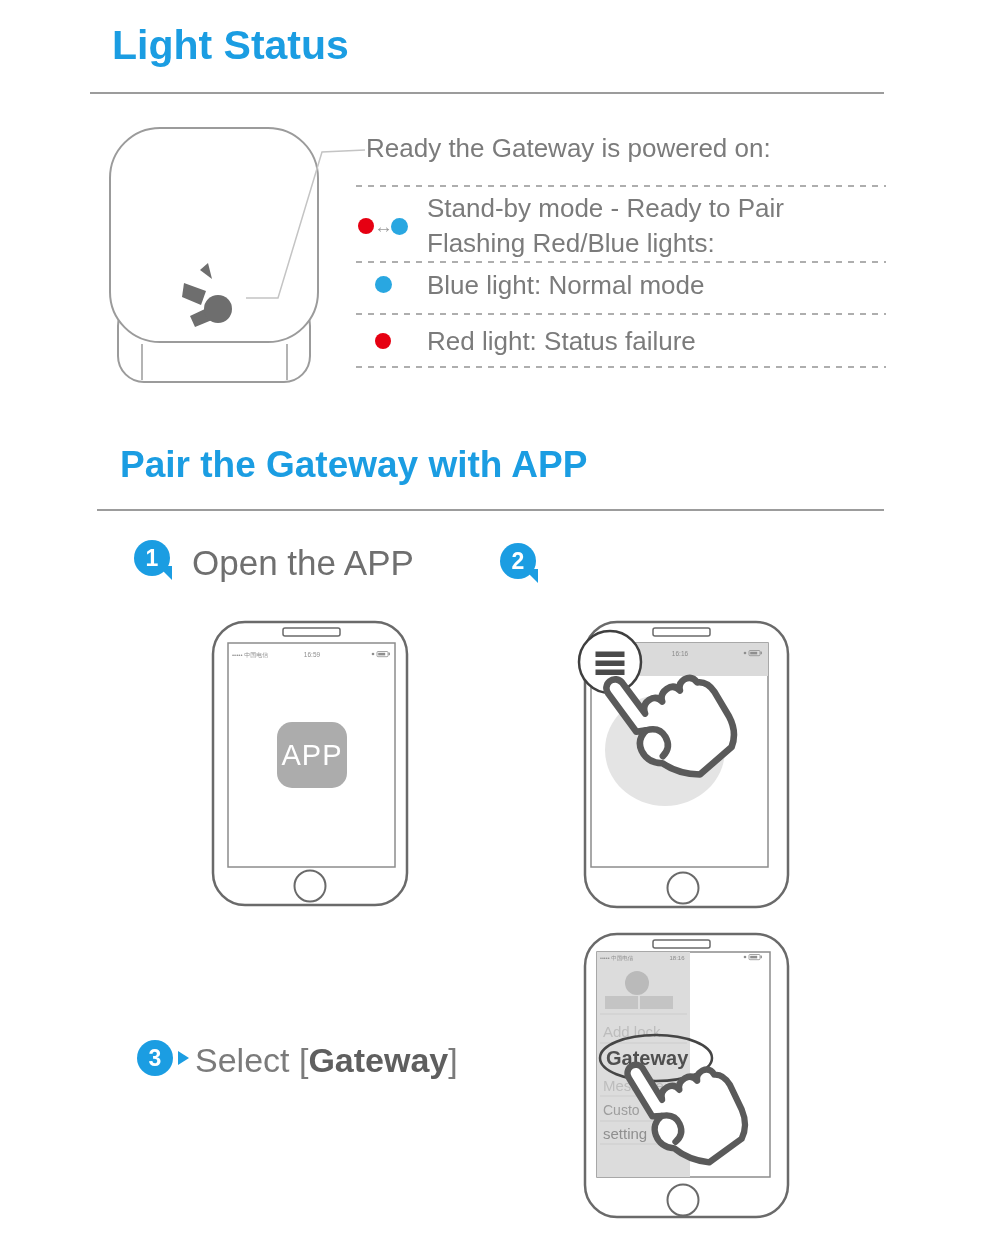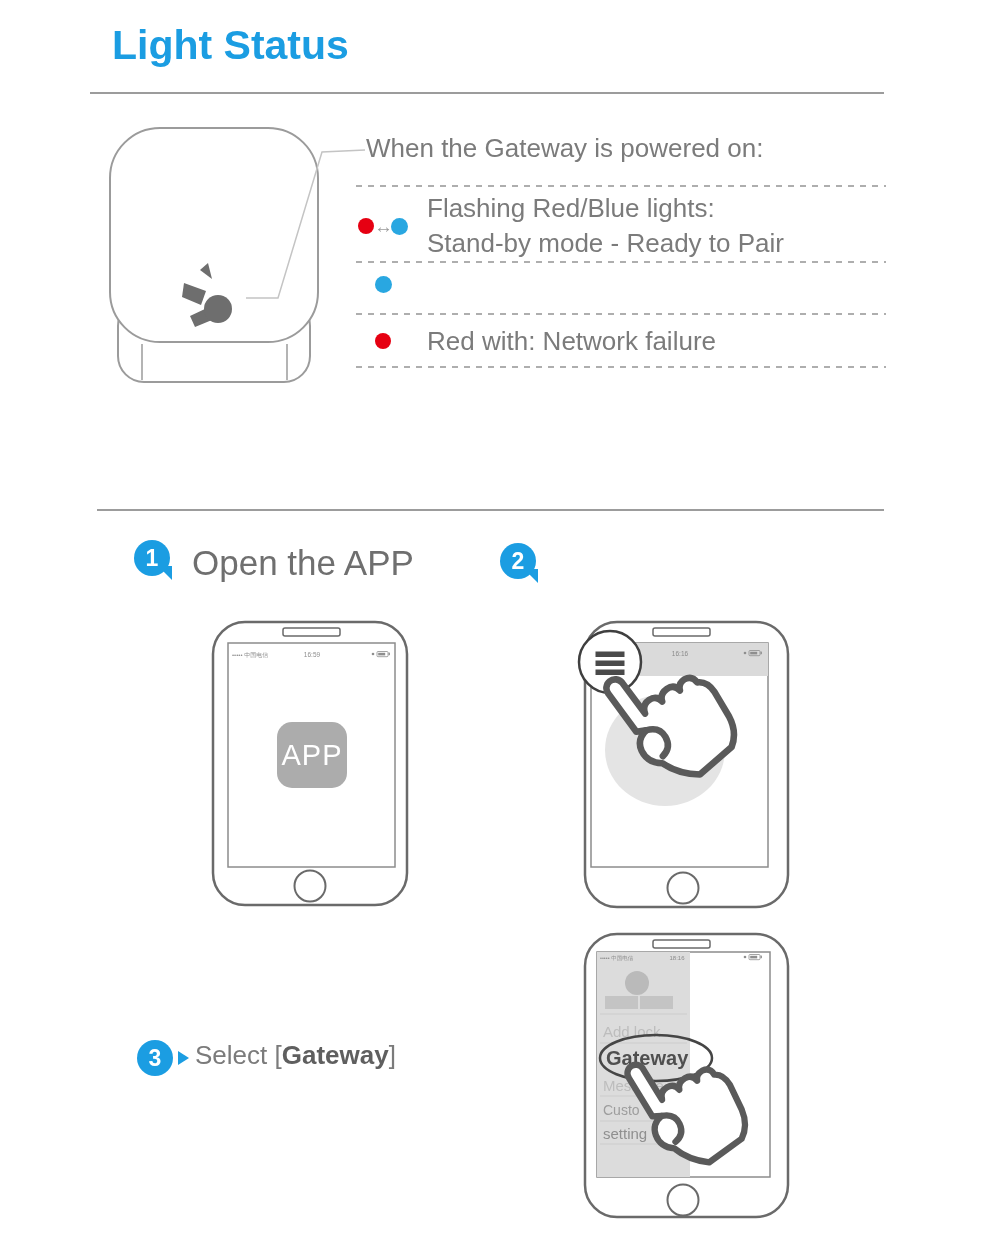--- a/index.html
+++ b/index.html
@@ -17,21 +17,21 @@
   .flash-arrow{position:absolute;color:#9a9a9a;font-size:19px;line-height:1;}
   .bubble{position:absolute;width:36px;height:36px;border-radius:50%;background:var(--accent);
           color:#fff;font-size:23px;font-weight:bold;display:flex;align-items:center;justify-content:center;z-index:2;}
   .bubble-tail{position:absolute;width:14px;height:14px;background:var(--accent);
                clip-path:polygon(0 0,100% 0,100% 100%);z-index:1;}
   .step-label{position:absolute;color:#6f6f6f;font-size:35px;line-height:34px;}
   .burger{display:inline-block;width:25px;height:17px;vertical-align:-1px;margin:0 3px;
           background:linear-gradient(#565656 0 4px,transparent 4px 6.5px,#565656 6.5px 10.5px,transparent 10.5px 13px,#565656 13px 17px);}
   .arrow-right{position:absolute;width:0;height:0;border-left:11px solid var(--accent);
                border-top:7px solid transparent;border-bottom:7px solid transparent;}
-  .step3-text{position:absolute;font-size:26px;color:var(--text_gray);line-height:1.2;}
+  .step3-text{position:absolute;font-size:34px;color:var(--text_gray);line-height:1.2;}
   .step3-text b{color:#5f5f5f;font-weight:bold;}
   svg text{font-family:"Liberation Sans","DejaVu Sans",sans-serif;}
 </style>
 </head>
 <body>
 
 <svg width="0" height="0" style="position:absolute" aria-hidden="true">
   <defs>
     <g id="hand-shape">
       <path d="M22,18 A8,8 0 0 1 38,17 L39,52 Q41,44 49,44 Q57,44 58,52 Q60,45 68,45 Q76,45 77,53 Q79,47 86,47 Q94,48 94,56 Q102,60 102,72 L100,98 Q98,114 86,122 L48,126 Q32,114 26,98 Q15,90 17,78 Q19,67 31,65 L23,61 Z" fill="#ffffff" stroke="#5a5a5a" stroke-width="6" stroke-linejoin="round" stroke-linecap="round"></path>
@@ -58,43 +58,45 @@
     <rect x="10" y="8" width="208" height="214" rx="50" fill="#fff" stroke="#9b9b9b" stroke-width="2"></rect>
     <g fill="#6e6e6e">
       <polygon points="100,150 108,143 112,159"></polygon>
       <polygon points="84,163 106,171 101,185 82,177"></polygon>
       <polygon points="90,196 107,188 112,200 95,207"></polygon>
       <circle cx="118" cy="189" r="14"></circle>
     </g>
     <polyline points="265,30 222,32 178,178 146,178" fill="none" stroke="#c4c4c4" stroke-width="1.5"></polyline>
   </svg>
 
-  <div class="abs body-text" style="left:366px;top:133px;font-size:26px;">When the Gateway is powered on:</div>
+  <div class="abs body-text" style="left:366px;top:133px;font-size:26px;">Ready the Gateway is powered on:</div>
 
   <div class="dash" style="top:185px;"></div>
 
   <div class="dot red" style="left:358px;top:218px;width:16px;height:16px;"></div>
   <div class="flash-arrow" style="left:374px;top:217px;">↔</div>
   <div class="dot blue" style="left:391px;top:218px;width:17px;height:17px;"></div>
   <div class="abs body-text" style="left:427px;top:191px;font-size:26px;line-height:35px;">
+    <div>Stand-by mode - Ready to Pair</div>
     <div>Flashing Red/Blue lights:</div>
-    <div>Stand-by mode - Ready to Pair</div>
   </div>
 
   <div class="dash" style="top:261px;"></div>
 
   <div class="dot blue" style="left:375px;top:276px;width:17px;height:17px;"></div>
+  <div class="abs body-text" style="left:427px;top:270px;font-size:26px;">Blue light: Normal mode</div>
 
   <div class="dash" style="top:313px;"></div>
 
   <div class="dot red" style="left:375px;top:333px;width:16px;height:16px;"></div>
-  <div class="abs body-text" style="left:427px;top:326px;font-size:26px;">Red with: Network failure</div>
+  <div class="abs body-text" style="left:427px;top:326px;font-size:26px;">Red light: Status failure</div>
 
   <div class="dash" style="top:366px;"></div>
 
+  <div class="abs sec-title" style="left:120px;top:446px;font-size:37px;">Pair the Gateway with APP</div>
   <div class="rule" style="left:97px;top:509px;width:787px;"></div>
 
   <div class="bubble-tail" style="left:158px;top:566px;"></div>
   <div class="bubble" style="left:134px;top:540px;">1</div>
   <div class="step-label" style="left:192px;top:546px;">Open the APP</div>
 
   <div class="bubble-tail" style="left:524px;top:569px;"></div>
   <div class="bubble" style="left:500px;top:543px;">2</div>
   <div class="step-label" style="left:557px;top:545px;width:330px;">
   </div>

